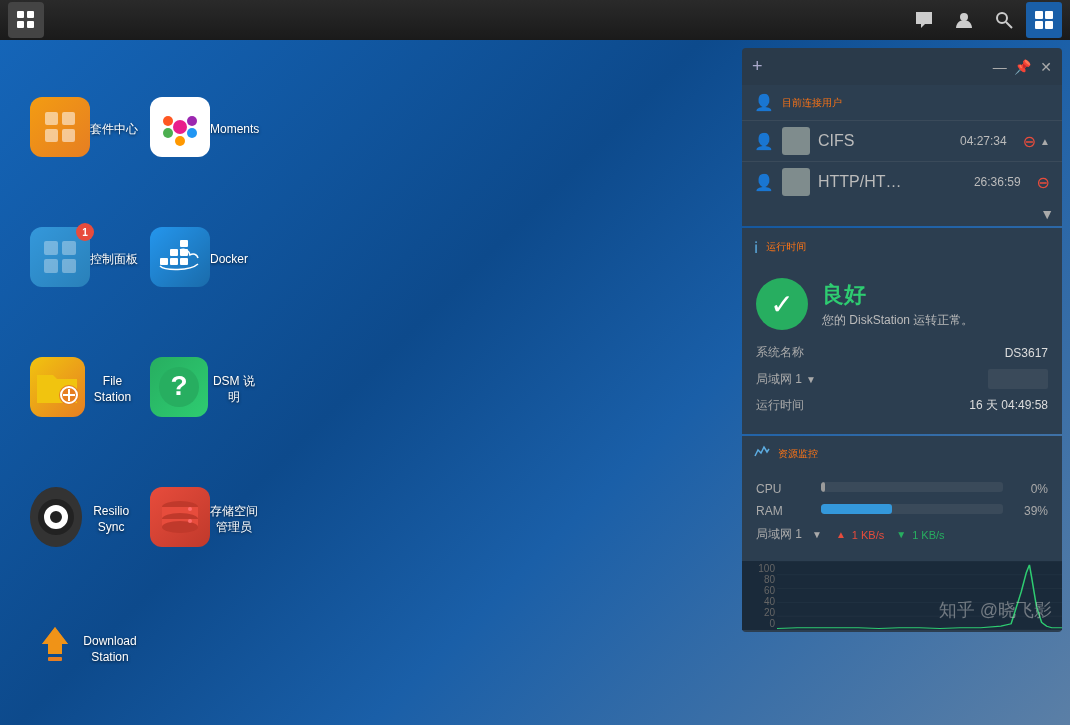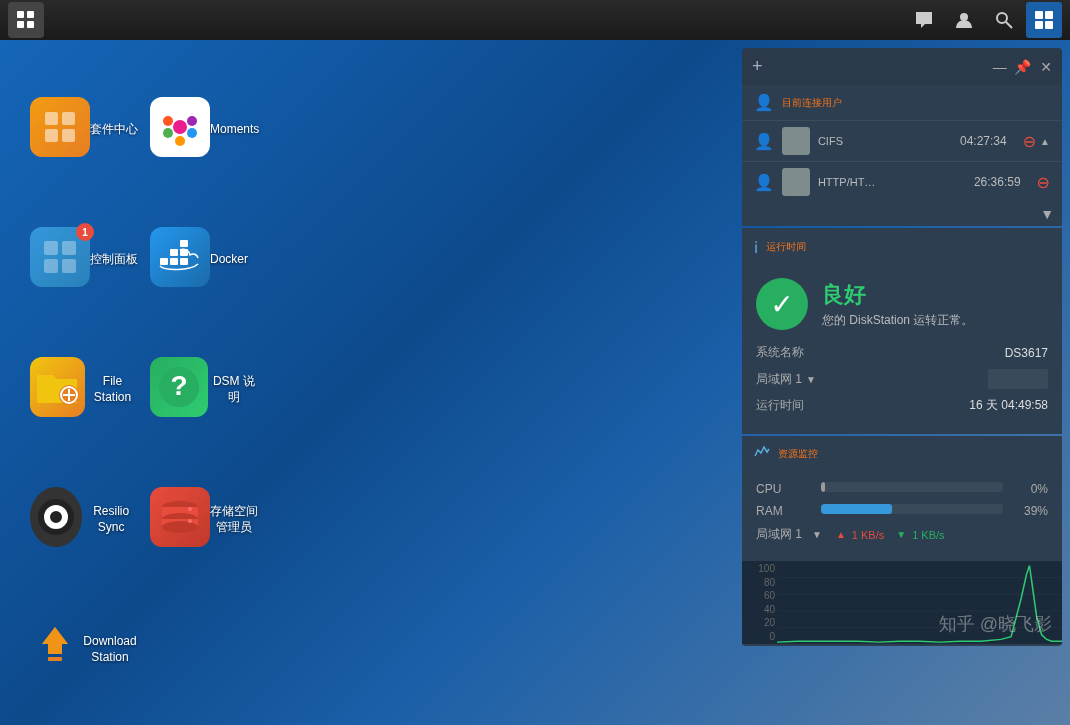--- a/index.html
+++ b/index.html
@@ -206,21 +206,21 @@
       background: #7f8c8d;
       border-radius: 3px;
       display: flex;
       align-items: center;
       justify-content: center;
       font-size: 16px;
       color: #ddd;
     }
     .user-protocol {
       flex: 1;
-      font-size: 11px;
+      font-size: 16px;
       color: #bbb;
     }
     .user-time {
       font-size: 12px;
       color: #bbb;
       margin-right: 8px;
     }
     .user-disconnect {
       color: #e74c3c;
       font-size: 16px;
@@ -367,21 +367,21 @@
       color: #27ae60;
     }
     .net-arrow-up { color: #e74c3c; font-size: 10px; }
     .net-arrow-down { color: #27ae60; font-size: 10px; }
 
     
     #chart-area {
       background: #1a2a3a;
       margin: 0 0 2px 0;
       position: relative;
-      height: 83px;
+      height: 69px;
     }
     .chart-labels {
       position: absolute;
       left: 0;
       top: 0;
       bottom: 0;
       width: 35px;
       display: flex;
       flex-direction: column;
       justify-content: space-between;

